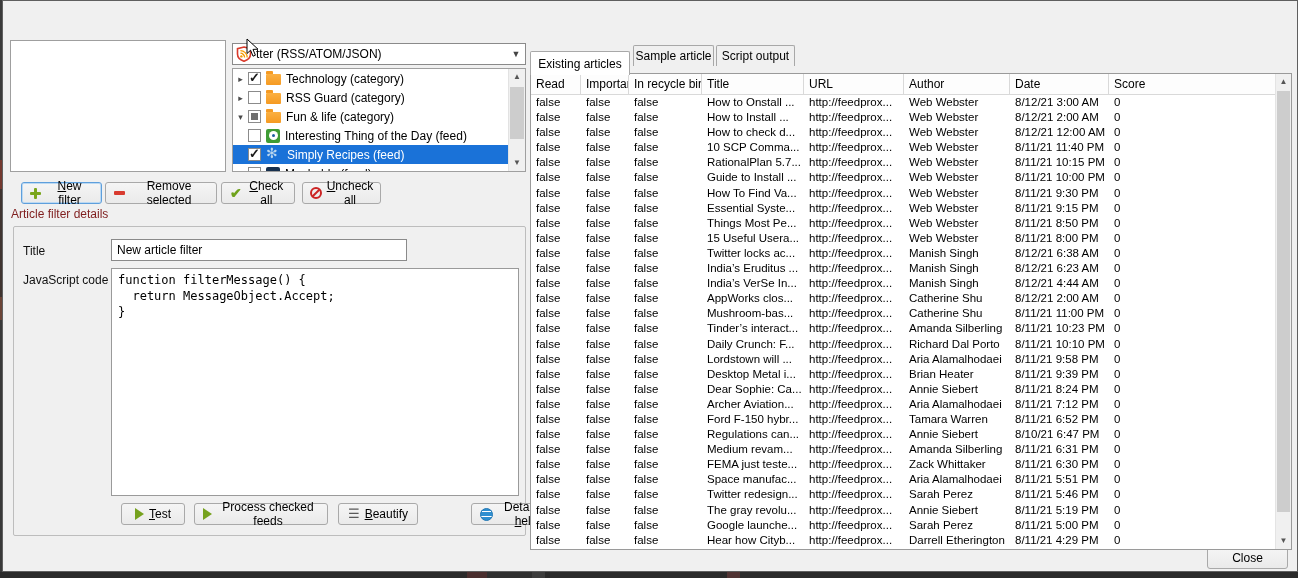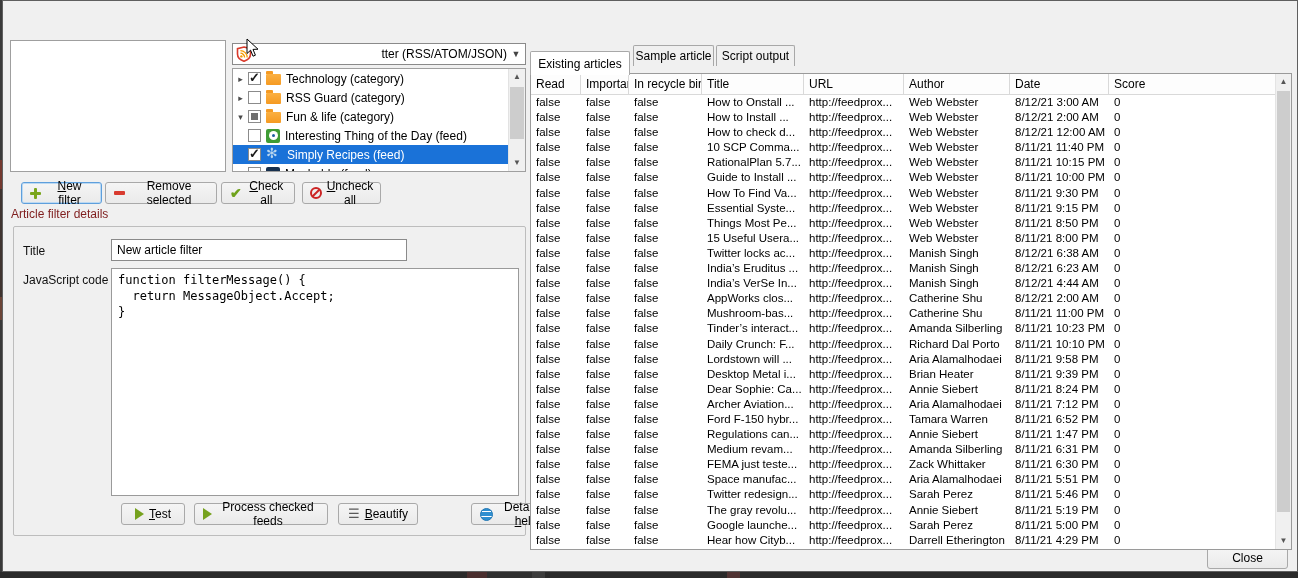--- a/index.html
+++ b/index.html
@@ -31,21 +31,21 @@
 
   .content{ position:absolute; left:0; top:32px; right:0; bottom:0;}
 
   
   .filter-list{ position:absolute; left:7px; top:7px; width:216px; height:132px; background:#fff; border:1px solid #9f9f9f; font-size:12px; overflow:hidden;}
   .filter-list .list-item{ padding:3px 5px; }
 
   
   .combo{ position:absolute; left:229px; top:10px; width:294px; height:22px; background:#fff; border:1px solid #8a8a8a; display:flex; align-items:center; font-size:12px;}
   .shield-icon{ width:16px; height:16px; margin:0 4px 0 3px; flex:none;}
-  .combo-label{ flex:1; white-space:nowrap; overflow:hidden;text-align:right;}
+  .combo-label{ flex:1; white-space:nowrap; overflow:hidden;}
   .combo-arrow{ width:18px; text-align:center; color:#444; font-size:9px;}
 
   
   .tree{ position:absolute; left:229px; top:35px; width:294px; height:104px; background:#fff; border:1px solid #9f9f9f; overflow:hidden;}
   .tree-viewport{ position:absolute; left:0; top:0; right:17px; bottom:0; overflow:hidden;}
   .tree-row{ height:19px; display:flex; align-items:center; font-size:12px; white-space:nowrap;}
   .tree-row.selected{ background:#1a72d8; color:#fff;}
   .tw-arrow{ width:15px; text-align:center; color:#4a4a4a; font-size:9px; flex:none;}
   .checkbox{ width:13px; height:13px; background:#fff; border:1px solid #8b8b8b; margin-right:5px; flex:none; position:relative;}
   .checkbox.checked::after{ content:"✓"; position:absolute; left:0px; top:-3px; font-size:13px; font-weight:bold; color:#1a1a1a;}
@@ -466,21 +466,21 @@
             <div class="td c-date">8/11/21 6:52 PM</div>
             <div class="td c-score">0</div>
           </div>
           <div class="tr">
             <div class="td c-read">false</div>
             <div class="td c-imp">false</div>
             <div class="td c-bin">false</div>
             <div class="td c-title">Regulations can...</div>
             <div class="td c-url">http://feedprox...</div>
             <div class="td c-author">Annie Siebert</div>
-            <div class="td c-date">8/11/21 1:47 PM</div>
+            <div class="td c-date">8/10/21 6:47 PM</div>
             <div class="td c-score">0</div>
           </div>
           <div class="tr">
             <div class="td c-read">false</div>
             <div class="td c-imp">false</div>
             <div class="td c-bin">false</div>
             <div class="td c-title">Medium revam...</div>
             <div class="td c-url">http://feedprox...</div>
             <div class="td c-author">Amanda Silberling</div>
             <div class="td c-date">8/11/21 6:31 PM</div>

